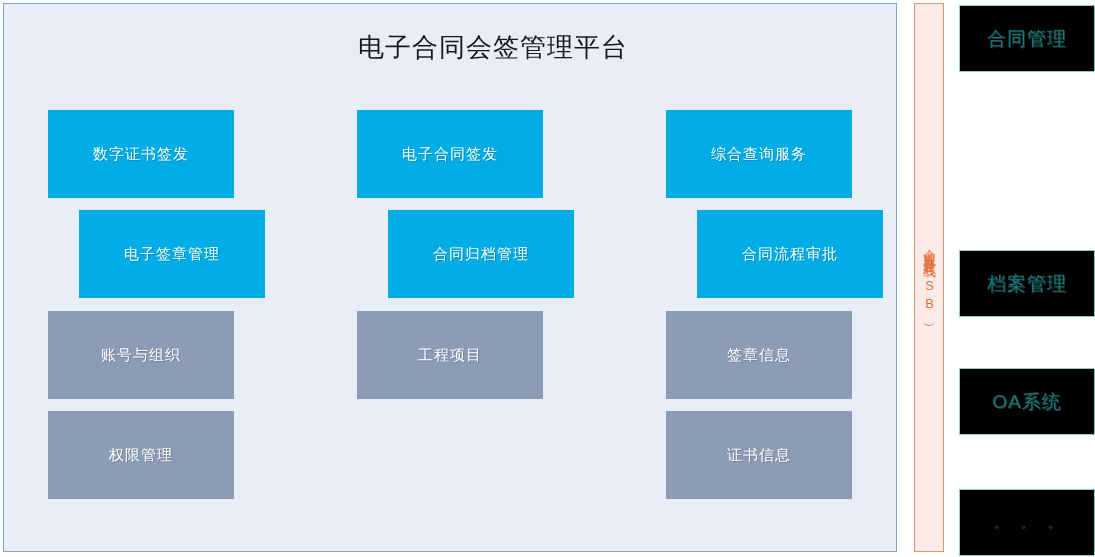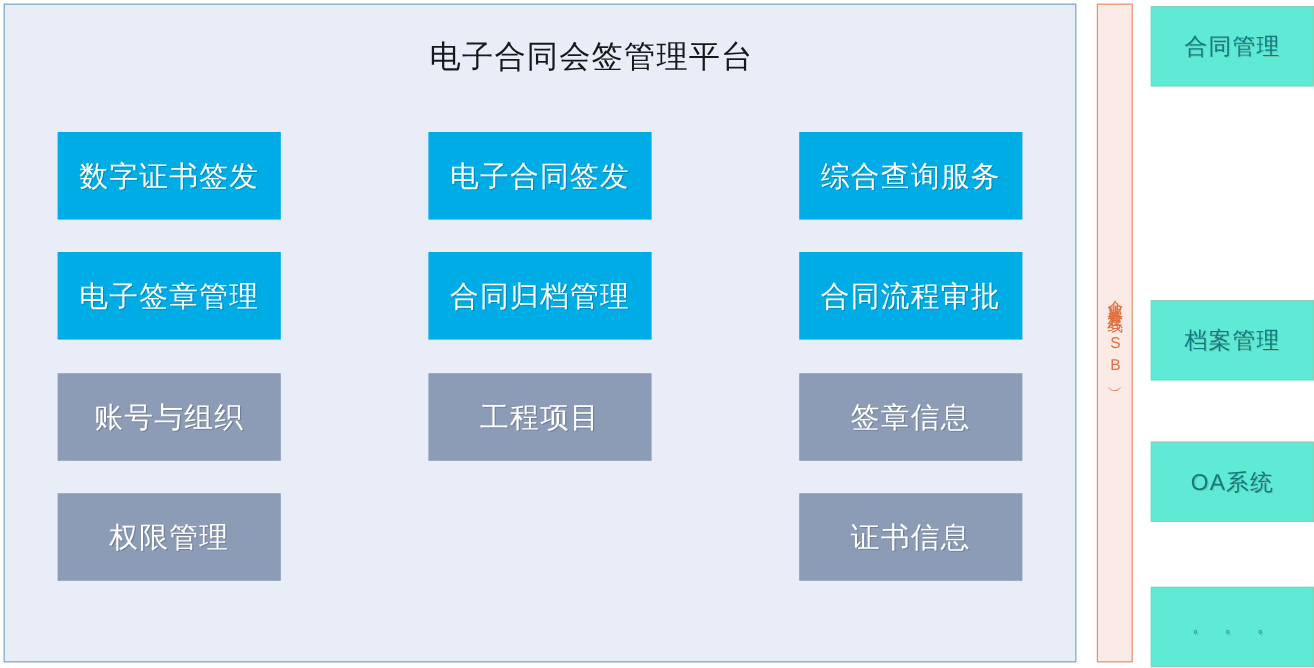--- a/index.html
+++ b/index.html
@@ -45,38 +45,38 @@
     padding-left: 43px;
   }
 
   
   .tile {
     position: absolute;
     box-sizing: border-box;
     display: flex;
     align-items: center;
     justify-content: center;
-    font-size: 24px;
+    font-size: 15px;
     letter-spacing: 1px;
     color: #ffffff;
     text-shadow: 1px 1px 0 rgba(0,0,0,0.18);
     white-space: nowrap;
     width: 186px;
-    height: 73px;
+    height: 88px;
   }
   .tile.blue { background: #00ace5; }
   .tile.gray { background: #8c9cb6; }
 
   
   .col-1 { left: 44px; }
   .col-2 { left: 353px; }
   .col-3 { left: 662px; }
   
   .row-1 { top: 106px; }
-  .row-2 { top: 206px; }
+  .row-2 { top: 206px; margin-left: 31px; }
   .row-3 { top: 307px; }
   .row-4 { top: 407px; }
 
   
   .esb-bar {
     position: absolute;
     left: 914px;
     top: 3px;
     width: 30px;
     height: 549px;
@@ -97,21 +97,21 @@
     white-space: nowrap;
   }
 
   
   .ext-box {
     position: absolute;
     left: 959px;
     width: 136px;
     height: 67px;
     box-sizing: border-box;
-    background: #5eead4;
+    background: #000000;
     border: 1px solid #8ecfbb;
     display: flex;
     align-items: center;
     justify-content: center;
     font-size: 19px;
     letter-spacing: 1px;
     color: #0d7b80;
     text-shadow: 1px 1px 0 rgba(120,140,120,0.35);
     white-space: nowrap;
   }

